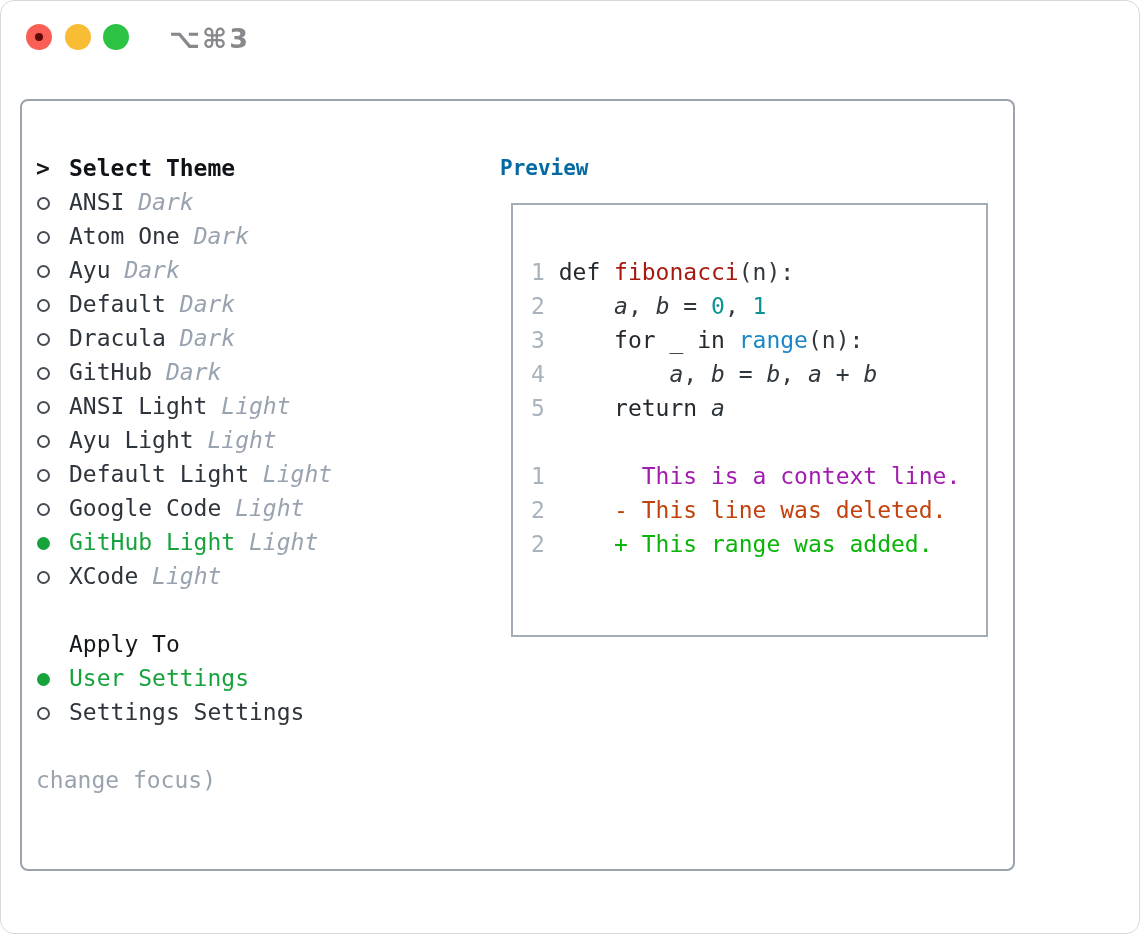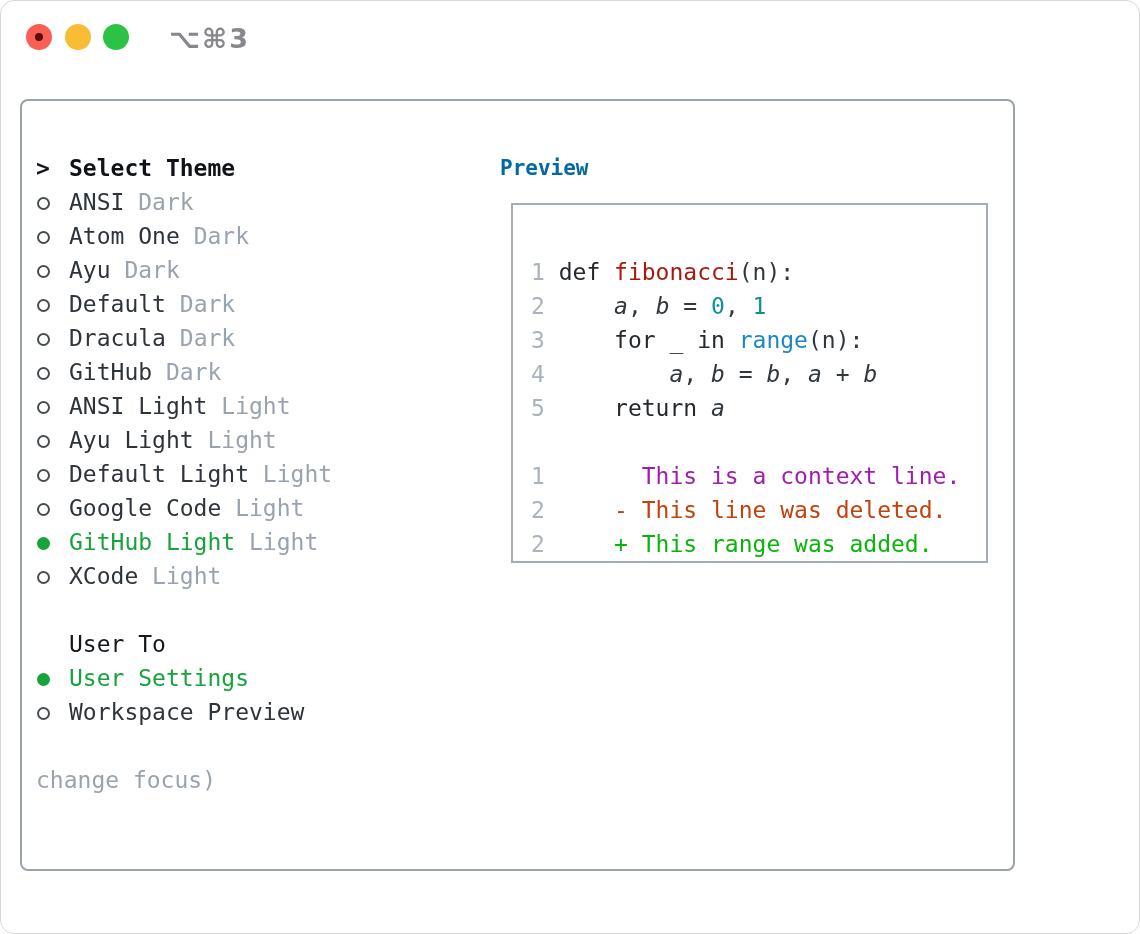--- a/index.html
+++ b/index.html
@@ -46,30 +46,30 @@
   .marker { display:inline-block; width:33px; vertical-align:top; }
   .chev { font-weight:bold; color:#14181c; }
   .circle {
     display:inline-block; width:13px; height:13px; margin-top:10px; margin-left:1px;
     border:2px solid #454c53; border-radius:50%; background:transparent;
   }
   .row[data-state="selected"] .circle { background:#17a33c; border-color:#17a33c; }
   .row[data-state="selected"] .name   { color:#17a33c; }
   .row.header .name { font-weight:bold; color:#0f1216; }
   .row.apply-header .name { color:#14181c; }
-  .suffix { color:#98a3af; margin-left:1ch; }
+  .suffix { color:#98a3af; margin-left:1ch;font-style:italic; }
   .spacer { height:34px; }
   .hint { color:#99a3ae; }
   
   .preview-title {
     position:absolute; left:478px; top:50px; height:34px; line-height:34px;
     font-size:21px; font-weight:bold; color:#0369a1;
   }
   .preview-box {
-    position:absolute; left:489px; top:102px; width:477px; height:360px;
+    position:absolute; left:489px; top:102px; width:477px; height:434px;
     border:2px solid #a4adb5; background:#fff;
     padding:50px 0 0 18px; overflow:hidden;
   }
   .crow { height:34px; line-height:34px; white-space:pre; font-size:23px; }
   .ln { display:inline-block; width:2ch; color:#a9b3bd; white-space:pre; }
   .seg[data-s="p"]   { color:#30373d; }
   .seg[data-s="k"]   { color:#24292e; }
   .seg[data-s="v"]   { color:#30373d; font-style:italic; }
   .seg[data-s="nf"]  { color:#a8180e; }
   .seg[data-s="nb"]  { color:#1b86c6; }
@@ -117,25 +117,25 @@
       <div class="row item" data-state="normal"><span class="marker"><span class="circle"></span></span><span class="name">Default Light</span><span class="suffix">Light</span></div>
 
       <div class="row item" data-state="normal"><span class="marker"><span class="circle"></span></span><span class="name">Google Code</span><span class="suffix">Light</span></div>
 
       <div class="row item" data-state="selected"><span class="marker"><span class="circle"></span></span><span class="name">GitHub Light</span><span class="suffix">Light</span></div>
 
       <div class="row item" data-state="normal"><span class="marker"><span class="circle"></span></span><span class="name">XCode</span><span class="suffix">Light</span></div>
 
       <div class="spacer"></div>
 
-      <div class="row apply-header"><span class="marker"></span><span class="name">User To</span></div>
+      <div class="row apply-header"><span class="marker"></span><span class="name">Apply To</span></div>
 
       <div class="row item" data-state="selected"><span class="marker"><span class="circle"></span></span><span class="name">User Settings</span></div>
 
-      <div class="row item" data-state="normal"><span class="marker"><span class="circle"></span></span><span class="name">Workspace Preview</span></div>
+      <div class="row item" data-state="normal"><span class="marker"><span class="circle"></span></span><span class="name">Settings Settings</span></div>
 
       <div class="spacer"></div>
 
       <div class="row hint">change focus)</div>
 
     </div>
 
     <div class="preview-title">Preview</div>
 
     <div class="preview-box">

